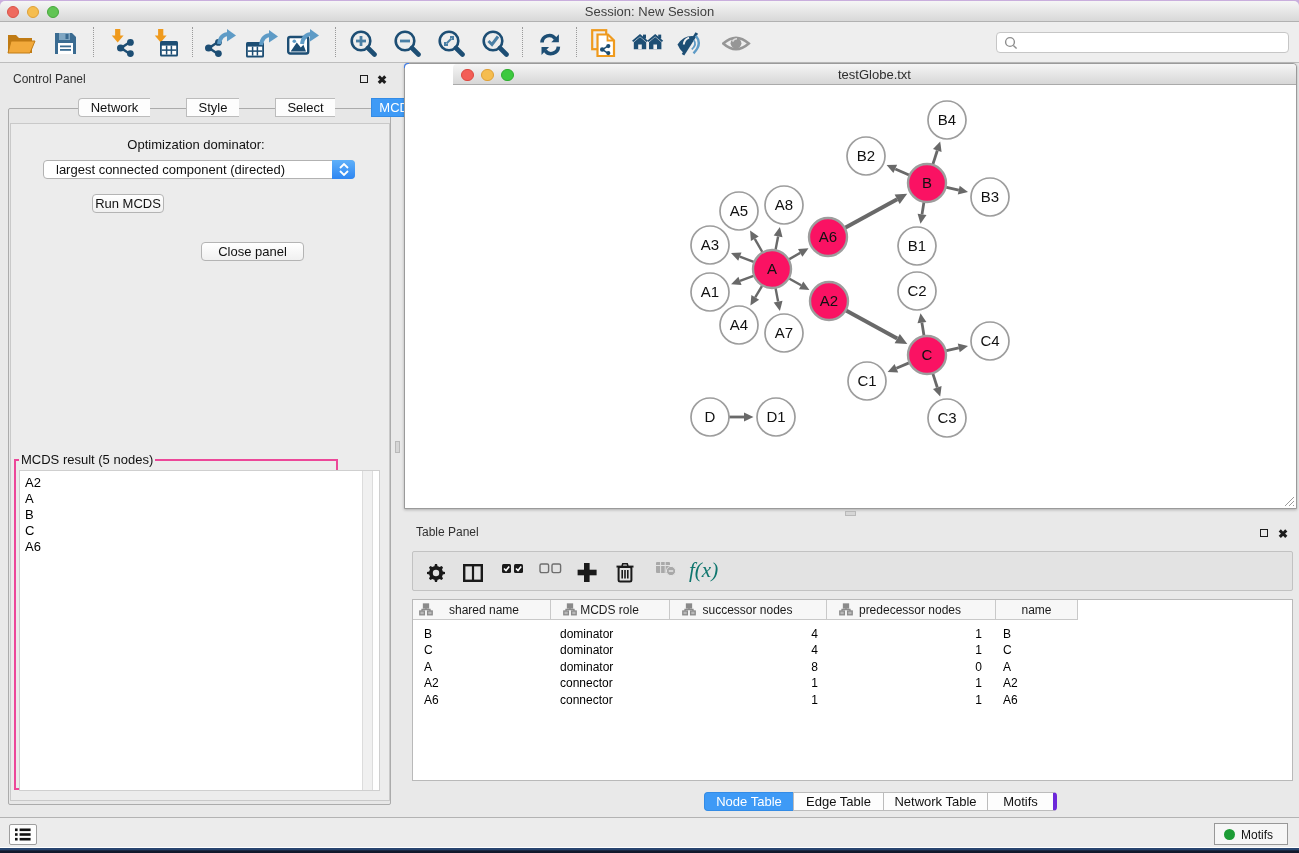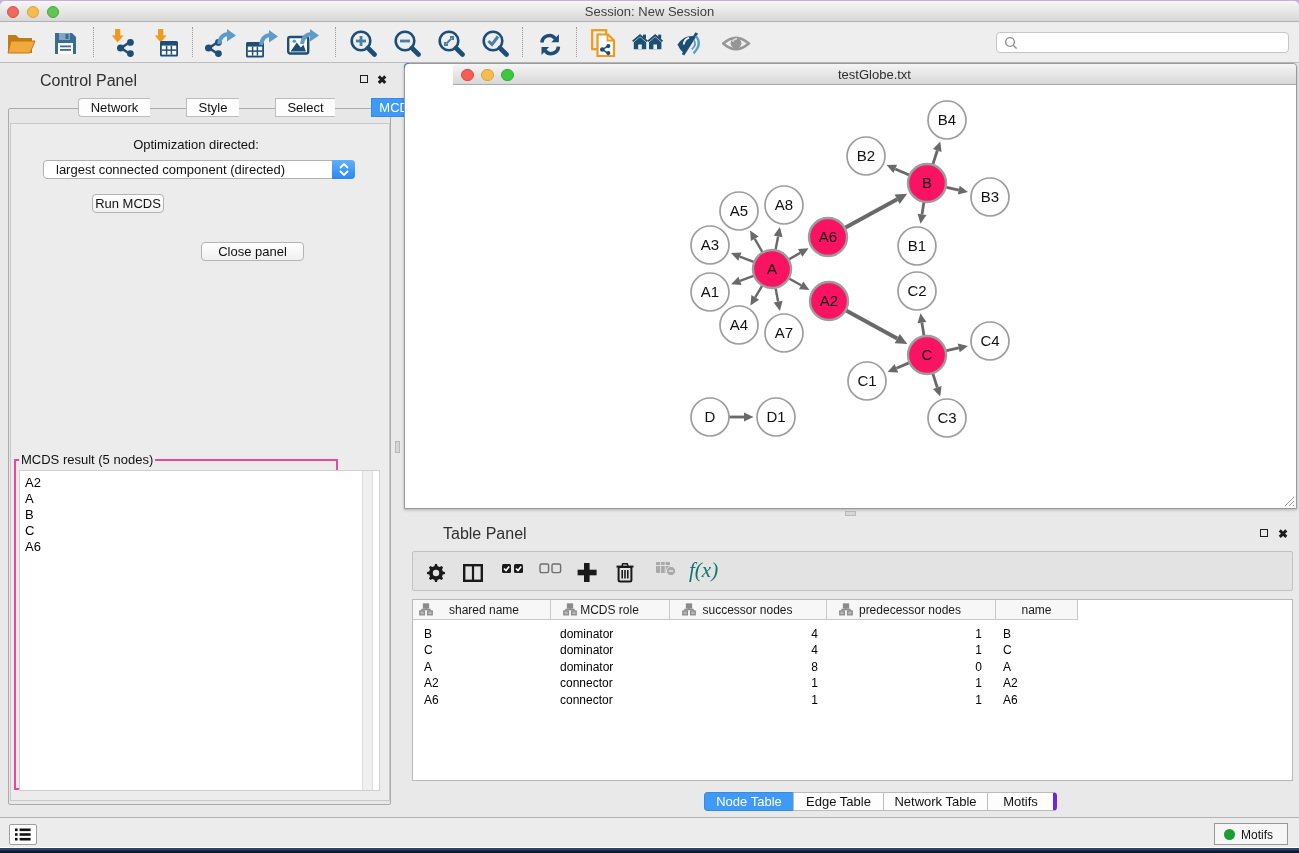--- a/index.html
+++ b/index.html
@@ -9,21 +9,21 @@
   .titlebar { left:0; top:1px; width:1299px; height:21px;
     background:linear-gradient(#f6f6f6,#d8d8d8); border-bottom:1px solid #b1b1b1;
     border-radius:5px 5px 0 0; }
   .tl { position:absolute; top:4.5px; width:12.5px; height:12.5px; border-radius:50%; }
   .title { width:100%; text-align:center; font-size:13px; color:#404040; line-height:21px; }
   .toolbar { left:0; top:22px; width:1299px; height:41px; background:#eeeeee; border-bottom:1px solid #bdbdbd; }
   .sep { position:absolute; top:5px; height:30px; width:0; border-left:1px dotted #9a9a9a; }
   .ticon { position:absolute; }
   .search { position:absolute; left:996px; top:10px; width:293px; height:21px; background:#fff;
     border:1px solid #c6c6c6; border-radius:4px; }
-  .ptitle { font-size:16px; color:#303030;margin-left:27px; }
+  .ptitle { font-size:12px; color:#303030; }
   .wbtn-sq { position:absolute; width:8px; height:8px; border:1.6px solid #1d1d1d; background:transparent; }
   .wbtn-x { position:absolute; font-size:12px; font-weight:bold; color:#1d1d1d; line-height:10px; }
   .tabrow { position:absolute; display:flex; }
   .tab { height:19px; line-height:18px; font-size:13px; color:#111; background:#fdfdfd;
     border:1px solid #bcbcbc; border-right:none; padding:0; text-align:center; white-space:nowrap; }
   .tab.first { border-radius:4px 0 0 4px; }
   .tab.last { border-radius:0 4px 4px 0; border-right:4px solid #6d28d9; }
   .tab.sel { background:#3e9af6; color:#fff; border-color:#338be5; }
   .btn { position:absolute; height:19px; background:linear-gradient(#ffffff,#f0f0f0);
     border:1px solid #b4b4b4; border-radius:4px; font-size:13px; color:#111;
@@ -212,21 +212,21 @@
 
   <div class="abs" style="left:8px;top:45px;width:383px;height:697px;border:1px solid #ababab;background:#e7e7e7;border-radius:2px;"></div>
   <div class="abs" style="left:10px;top:60px;width:380px;height:678px;border:1px solid #c9c9c9;background:#ececec;"></div>
 
   <div class="tabrow" style="left:78px;top:35px;gap:36px;">
     <div class="tab first" style="width:72px;">Network</div>
     <div class="tab" style="width:53px;">Style</div>
     <div class="tab" style="width:60px;">Select</div>
     <div class="tab last sel" style="width:58px;">MCDS</div>
   </div>
-  <div class="abs" style="left:0px;top:74px;width:392px;text-align:center;font-size:13px;color:#111;">Optimization directed:</div>
+  <div class="abs" style="left:0px;top:74px;width:392px;text-align:center;font-size:13px;color:#111;">Optimization dominator:</div>
 
   <div class="abs" style="left:43px;top:97px;width:312px;height:19px;background:#fff;border:1px solid #b2b2b2;border-radius:4px;">
     <div style="position:absolute;left:12px;top:0px;font-size:13px;line-height:17px;color:#111;">largest connected component (directed)</div>
     <div style="position:absolute;right:-1px;top:-1px;width:23px;height:19px;background:linear-gradient(#5fb0f9,#2e86f2);border-radius:0 4px 4px 0;">
       <svg width="12" height="13" style="position:absolute;left:5.5px;top:3px;">
         <path d="M2 5 L6 1 L10 5" fill="none" stroke="#fff" stroke-width="1.8"></path>
         <path d="M2 8 L6 12 L10 8" fill="none" stroke="#fff" stroke-width="1.8"></path>
       </svg>
     </div>
   </div>

